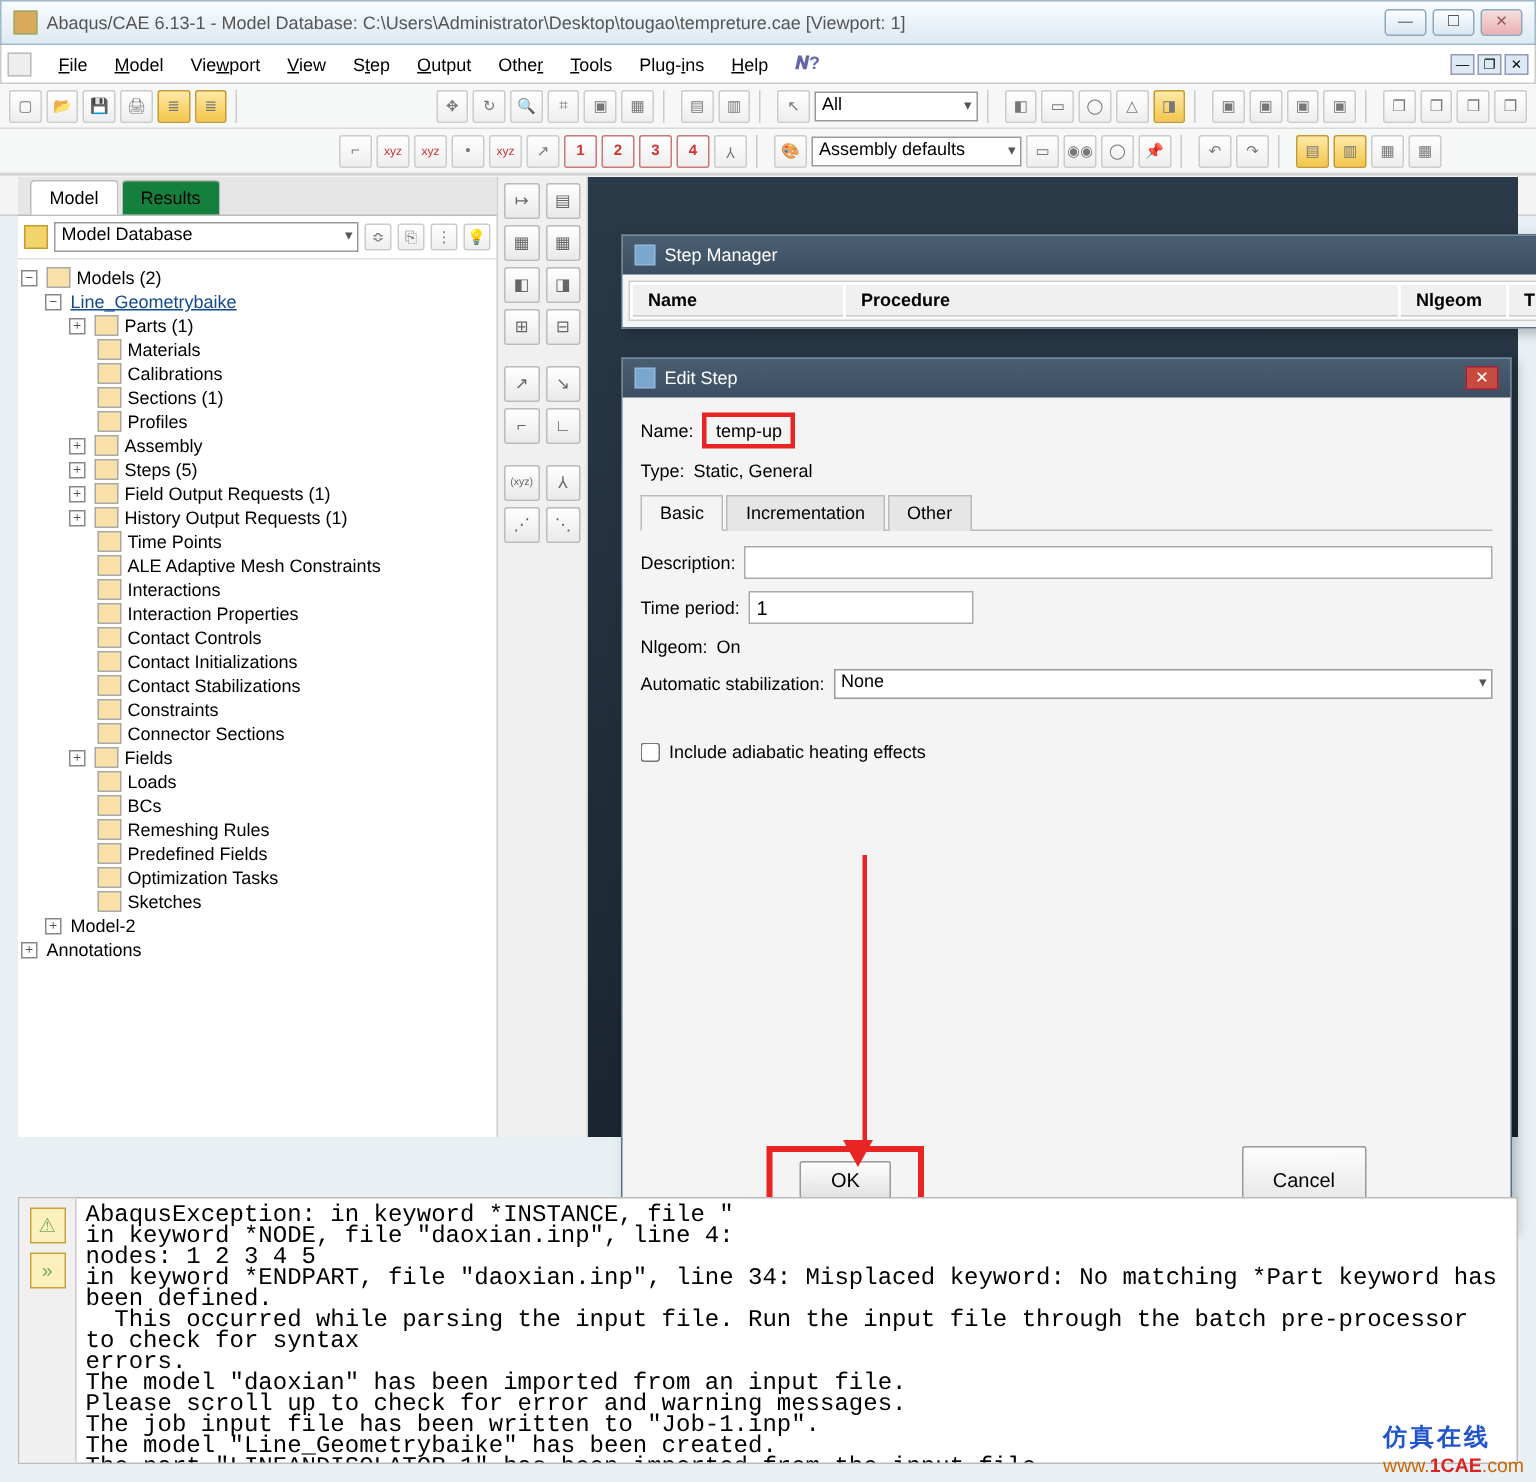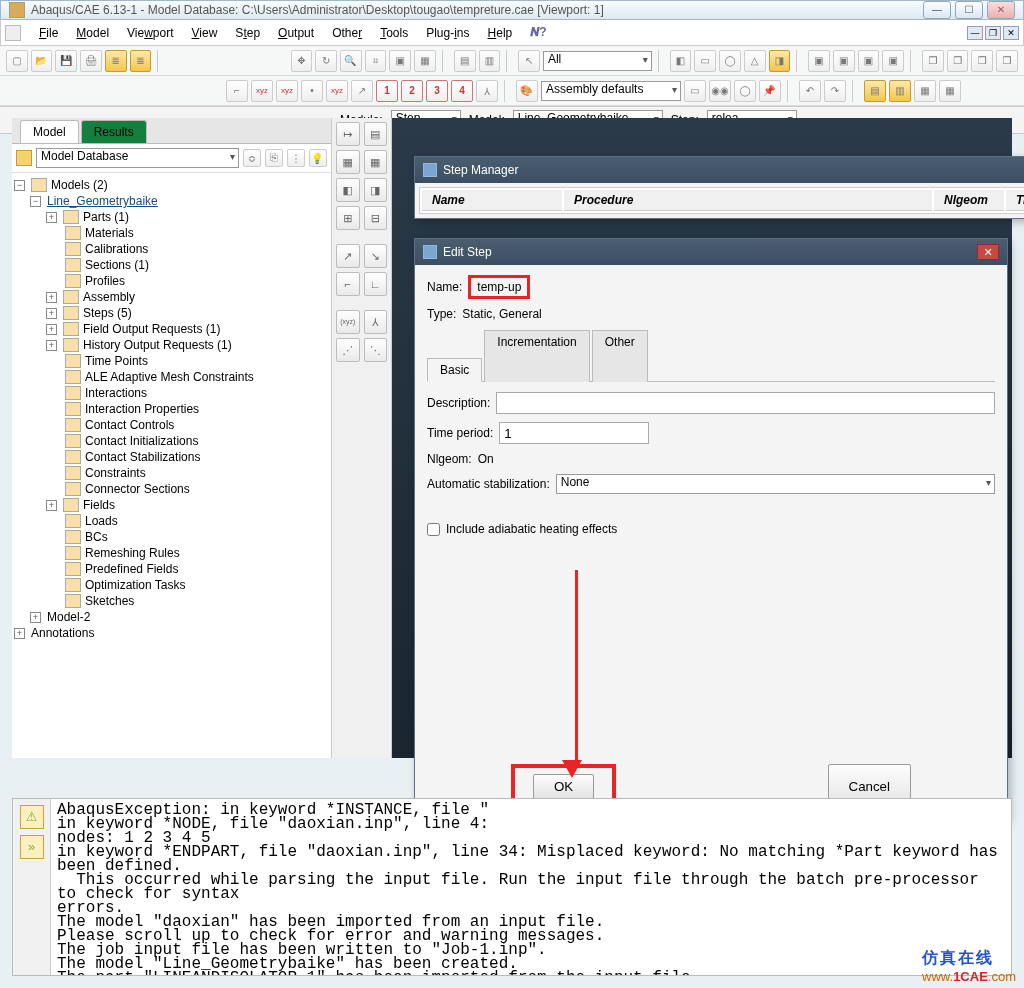--- a/index.html
+++ b/index.html
@@ -1,19 +1,19 @@
 <!DOCTYPE html>
 <html><head>
 <meta charset="utf-8">
 <style>
 * { box-sizing: border-box; margin: 0; padding: 0; font-family: "Segoe UI", Tahoma, sans-serif; }
 body { width: 1024px; height: 988px; background: #e8f0f4; font-size: 12px; overflow: hidden; position: relative; }
 
 
-.titlebar { height: 20px; background: linear-gradient(#f8fcfe,#dde9f2); border: 1px solid #9fb8ca; display: flex; align-items: center; padding: 0 8px; }
+.titlebar { height: 30px; background: linear-gradient(#f8fcfe,#dde9f2); border: 1px solid #9fb8ca; display: flex; align-items: center; padding: 0 8px; }
 .titlebar .icon { width: 16px; height: 16px; background: #d9a95c; border: 1px solid #9a6; margin-right: 6px; }
 .titlebar .title { flex: 1; color: #555; }
 .winbtns { display: flex; gap: 4px; }
 .winbtn { width: 28px; height: 18px; border: 1px solid #8fa8bb; background: linear-gradient(#fdfdff,#d9e8f3); border-radius: 3px; font-size: 10px; text-align: center; line-height: 16px; color:#555;}
 .winbtn.close { background: linear-gradient(#f7dede,#e9b0b0); color:#955;}
 
 
 .menubar { height: 26px; background: #fff; border: 1px solid #ccc; border-top: none; display: flex; align-items: center; padding: 0 4px; gap: 2px; }
 .menubar .mico { width:16px; height:16px; background:#eee; border:1px solid #bbb; margin-right:8px; }
 .menubar .mitem { padding: 3px 8px; cursor: default; }
@@ -57,32 +57,32 @@
 
 .contextbar{ height:28px; background:#f4f4f4; border-top:1px solid #ccc; border-bottom:1px solid #ccc; display:flex; align-items:center; gap:8px; padding:0 8px;}
 
 
 .dialog{ position:absolute; background:#f4f4f4; border:1px solid #5b7187; box-shadow:3px 3px 8px rgba(0,0,0,.25);}
 .dialog .dtitle{ height:26px; background: linear-gradient(#4a5e72,#3c4f62); color:#fff; display:flex; align-items:center; padding:0 8px; font-size:12px;}
 .dialog .dtitle .dicon{ width:14px; height:14px; background:#7aa6d0; margin-right:6px; border:1px solid #fff3;}
 .dialog .dtitle .dclose{ margin-left:auto; width:22px; height:16px; background:#b8c8d5; color:#334; text-align:center; font-size:11px; line-height:15px; border:1px solid #8fa;}
 #stepmgr{ left:414px; top:156px; width:660px; }
 #stepmgr .table{ background:#fff; margin:4px; border:1px solid #ccc;}
-#stepmgr th, #stepmgr td{ text-align:left; padding:3px 10px; font-size:12px; font-weight:normal;font-style:italic;}
+#stepmgr th, #stepmgr td{ text-align:left; padding:3px 10px; font-size:12px; font-weight:normal;}
 #stepmgr th{ background:#f0f0f0; border-bottom:1px solid #ccc; font-weight:bold;}
 #stepmgr .check{ color:#2a8a2a; font-weight:bold; padding-right:6px;}
 
 
 #editstep{ left:414px; top:238px; width:594px; height:582px;}
 #editstep .body{ padding:10px 12px;}
 #editstep .frow{ display:flex; align-items:center; gap:6px; margin-bottom:8px;}
 #editstep .hl{ border:3px solid #e82424; padding:2px 6px; display:inline-block;}
 #editstep .tabs{ display:flex; border-bottom:1px solid #bbb; margin-bottom:10px;}
 #editstep .etab{ padding:4px 12px; border:1px solid #bbb; border-bottom:none; background:#e6e6e6; margin-right:2px; position:relative; top:1px;}
-#editstep .etab.active{ background:#f4f4f4; border-bottom:1px solid #f4f4f4;margin-top:28px;}
+#editstep .etab.active{ background:#f4f4f4; border-bottom:1px solid #f4f4f4;}
 #editstep input.txt{ height:22px; border:1px solid #aaa; padding:0 4px; background:#fff;}
 #editstep .widecombo{ flex:1;}
 #editstep .btns{ position:absolute; left:0; right:0; bottom:10px; display:flex; justify-content:space-between; padding:0 96px;}
 #editstep .dbtn{ padding:4px 20px; background:linear-gradient(#fdfdfd,#e3e3e3); border:1px solid #999; border-radius:2px;}
 #editstep .okbox{ border:4px solid #e82424; padding:6px 18px;}
 .arrow{ position:absolute; left:570px; top:570px; }
 .arrow .shaft{ width:3px; height:190px; background:#e82424; margin:0 auto;}
 .arrow .head{ width:0; height:0; border-left:10px solid transparent; border-right:10px solid transparent; border-top:18px solid #e82424; margin-left:-8px;}
 .dialog .dtitle.red .dclose{ background:#c64a3d; color:#fff; border-color:#924;}
 

